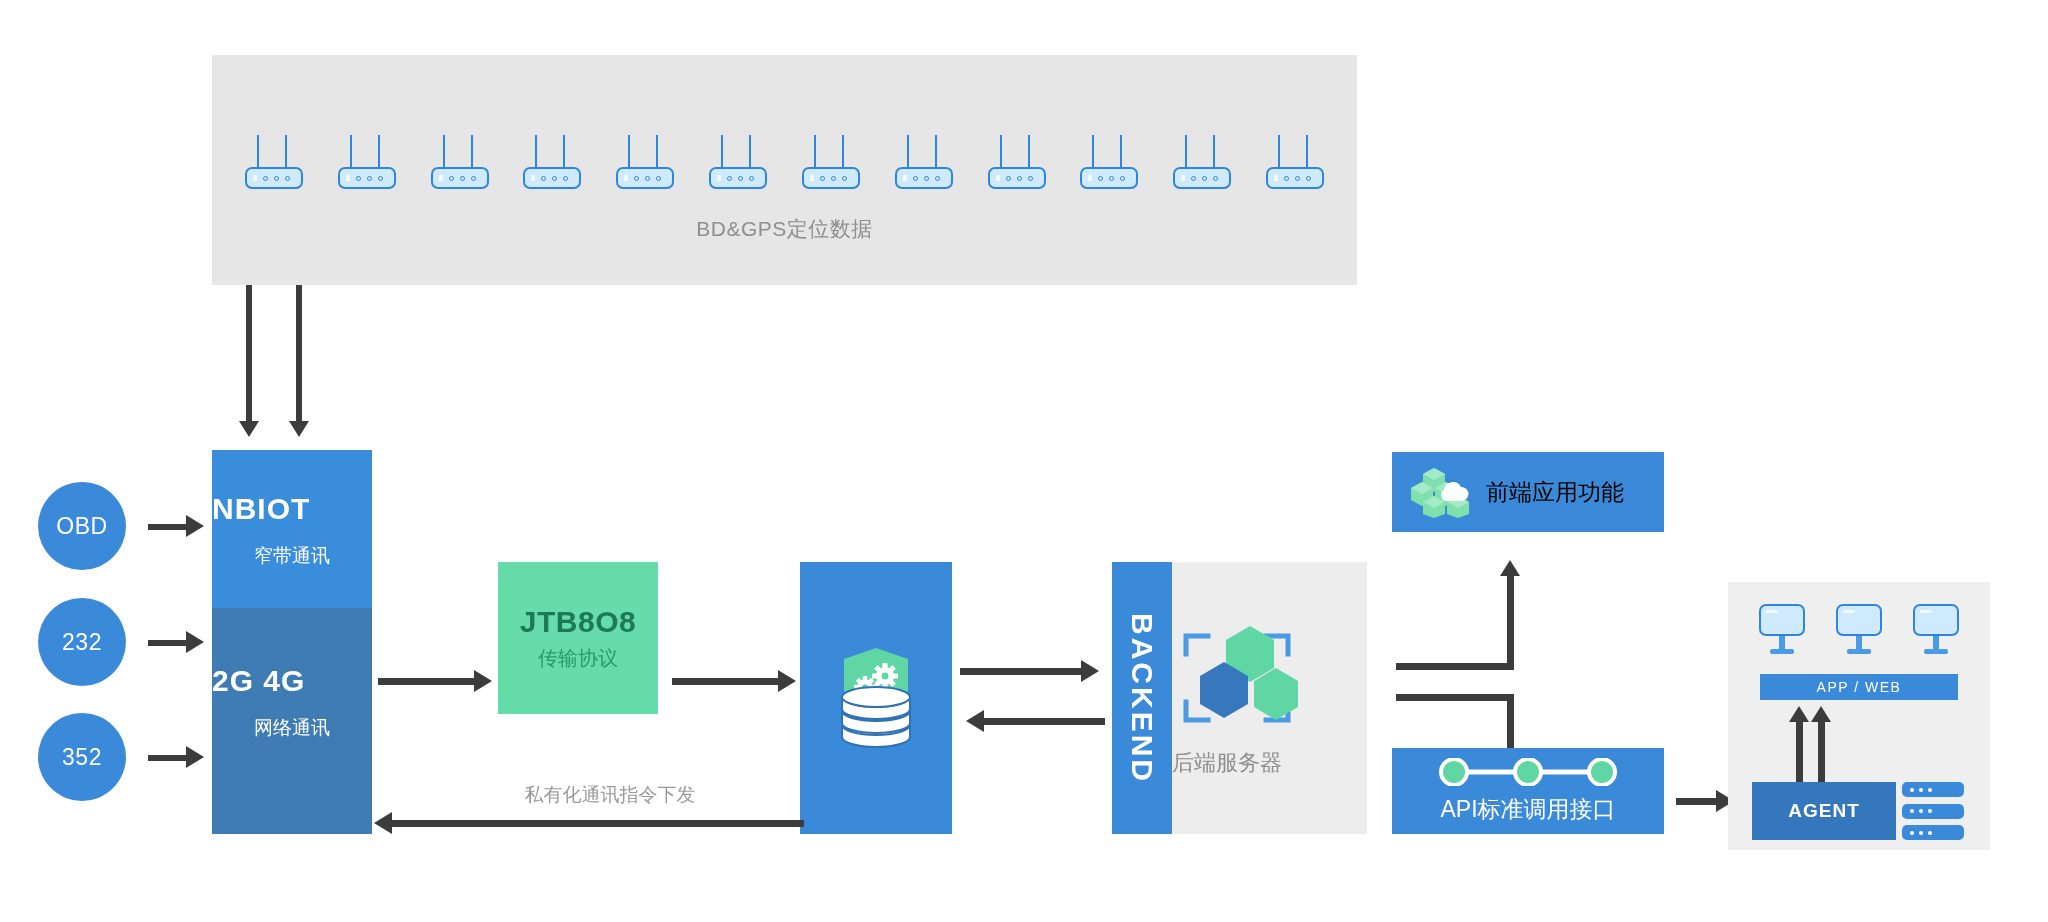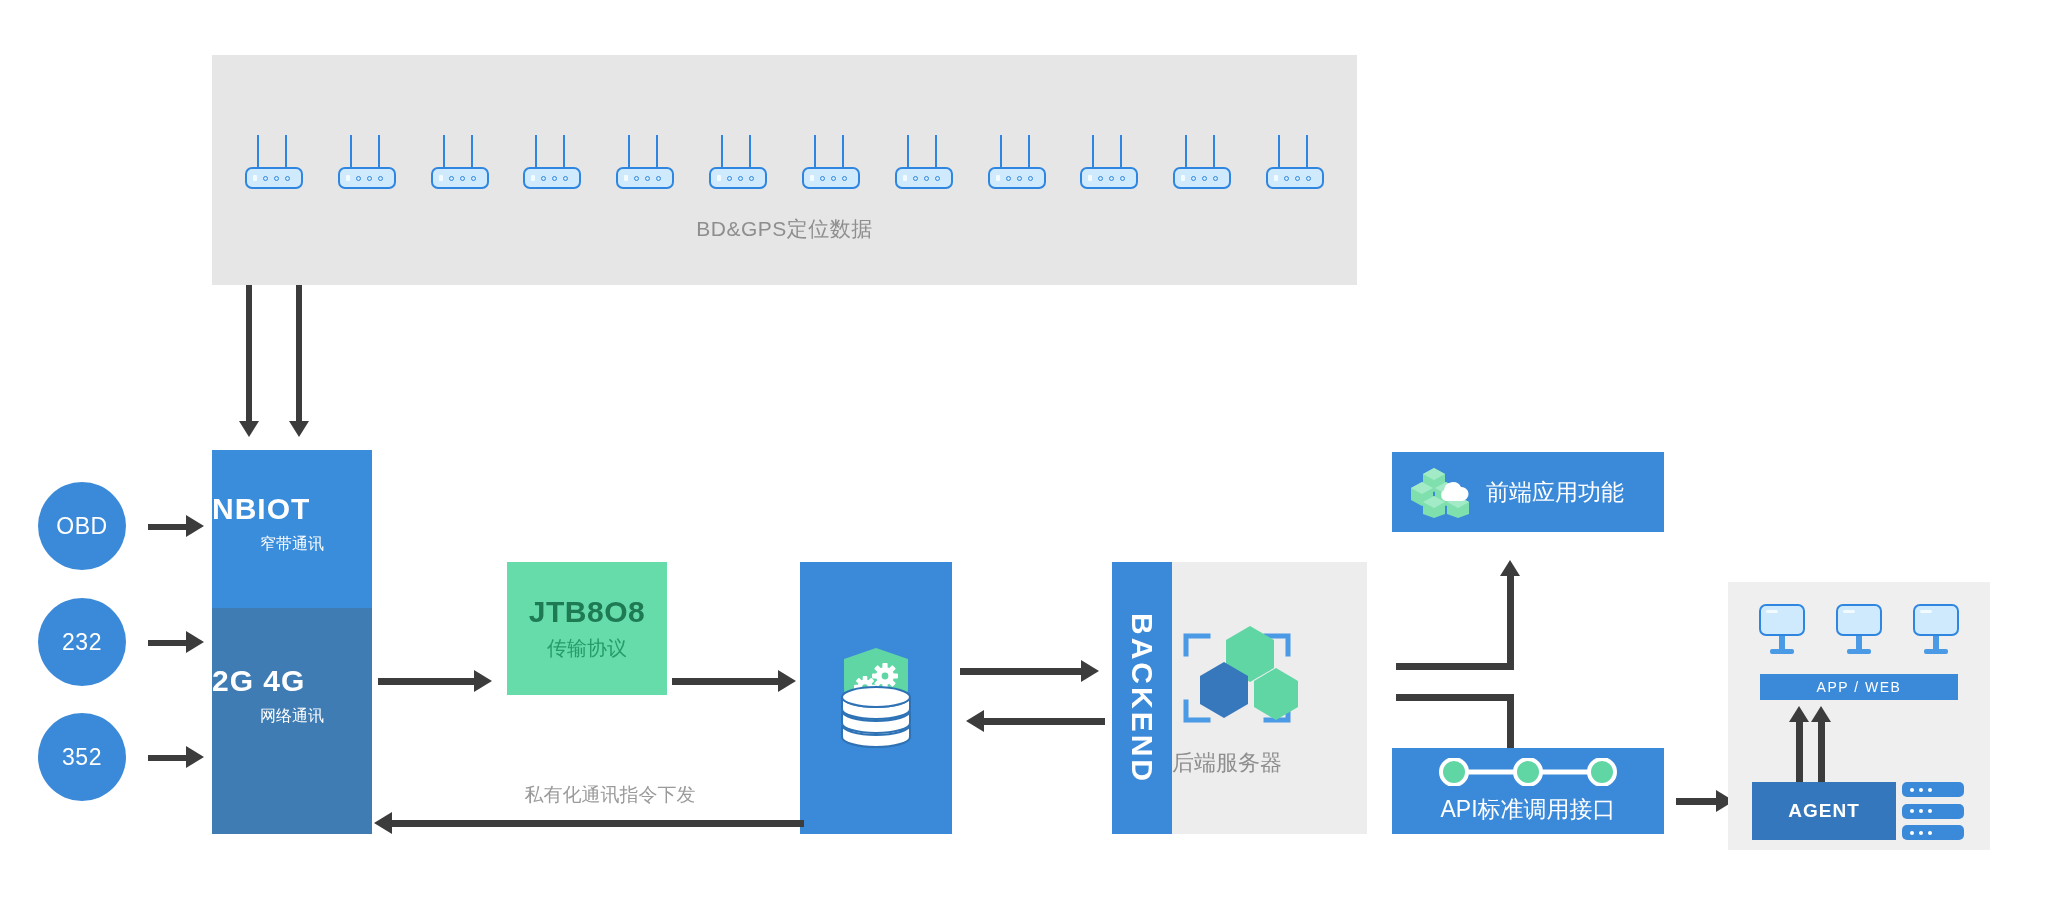--- a/index.html
+++ b/index.html
@@ -36,25 +36,25 @@
   
   .src-circle{width:88px;height:88px;border-radius:50%;background:#3b8ad9;
               color:#ffffff;font-size:23px;display:flex;align-items:center;
               justify-content:center;letter-spacing:.5px;}
 
   
   #comm-box{left:212px;top:450px;width:160px;height:384px;}
   #comm-nbiot{position:absolute;left:0;top:0;width:100%;height:158px;background:#3a8ddb;}
   #comm-4g{position:absolute;left:0;top:158px;width:100%;height:226px;background:#3f7cb4;}
   .comm-title{color:#fff;font-size:30px;font-weight:bold;text-align:left;letter-spacing:1px;}
-  .comm-sub{color:#ffffff;font-size:16px;text-align:center;margin-top:8px;}
-
-  
-  #proto-box{left:498px;top:562px;width:160px;height:133px;background:#66dcab;
-             display:flex;flex-direction:column;align-items:center;justify-content:center;margin-left:9px;}
+  .comm-sub{color:#ffffff;font-size:19px;text-align:center;margin-top:17px;}
+
+  
+  #proto-box{left:498px;top:562px;width:160px;height:152px;background:#66dcab;
+             display:flex;flex-direction:column;align-items:center;justify-content:center;}
   #proto-title{color:#1d7a52;font-size:30px;font-weight:bold;letter-spacing:.5px;}
   #proto-sub{color:#279b68;font-size:20px;margin-top:6px;}
 
   
   #db-box{left:800px;top:562px;width:152px;height:272px;background:#3b8ad9;
           display:flex;align-items:center;justify-content:center;}
 
   
   #backend-box{left:1112px;top:562px;width:255px;height:272px;background:#ededed;}
   #backend-strip{position:absolute;left:0;top:0;width:60px;height:100%;background:#3b8ad9;
@@ -62,21 +62,21 @@
   #backend-strip span{writing-mode:vertical-rl;color:#fff;font-size:30px;
                       font-weight:bold;letter-spacing:3px;}
   #backend-body{position:absolute;left:60px;top:0;right:0;height:100%;
                 display:flex;flex-direction:column;justify-content:center;gap:10px;}
   #backend-caption{color:#8e8e8e;font-size:22px;}
 
   
   .blue-panel{background:#3b8ad9;display:flex;align-items:center;gap:14px;padding:0 16px;
               box-sizing:border-box;}
   #frontend-box{left:1392px;top:452px;width:272px;height:80px;}
-  #frontend-label{color:#ffffff;font-size:23px;text-align:center;}
+  #frontend-label{color:#000000;font-size:23px;text-align:center;}
   #api-box{left:1392px;top:748px;width:272px;height:86px;
            flex-direction:column;justify-content:center;gap:8px;padding:0;}
   #api-label{color:#fff;font-size:23px;}
 
   
   #agent-panel{left:1728px;top:582px;width:262px;height:268px;background:#efefef;}
   #monitor-row{position:absolute;left:0;top:22px;width:100%;height:56px;
                display:flex;justify-content:space-evenly;align-items:flex-start;}
   .monitor{position:relative;width:46px;height:52px;}
   .monitor .scr{position:absolute;left:0;top:0;width:46px;height:32px;background:#cfeafd;

